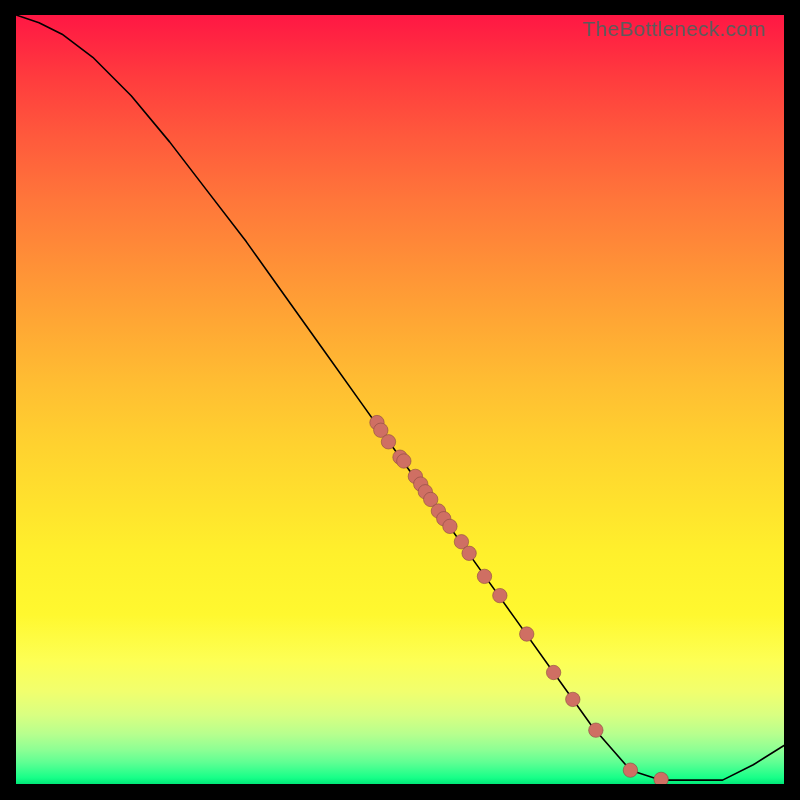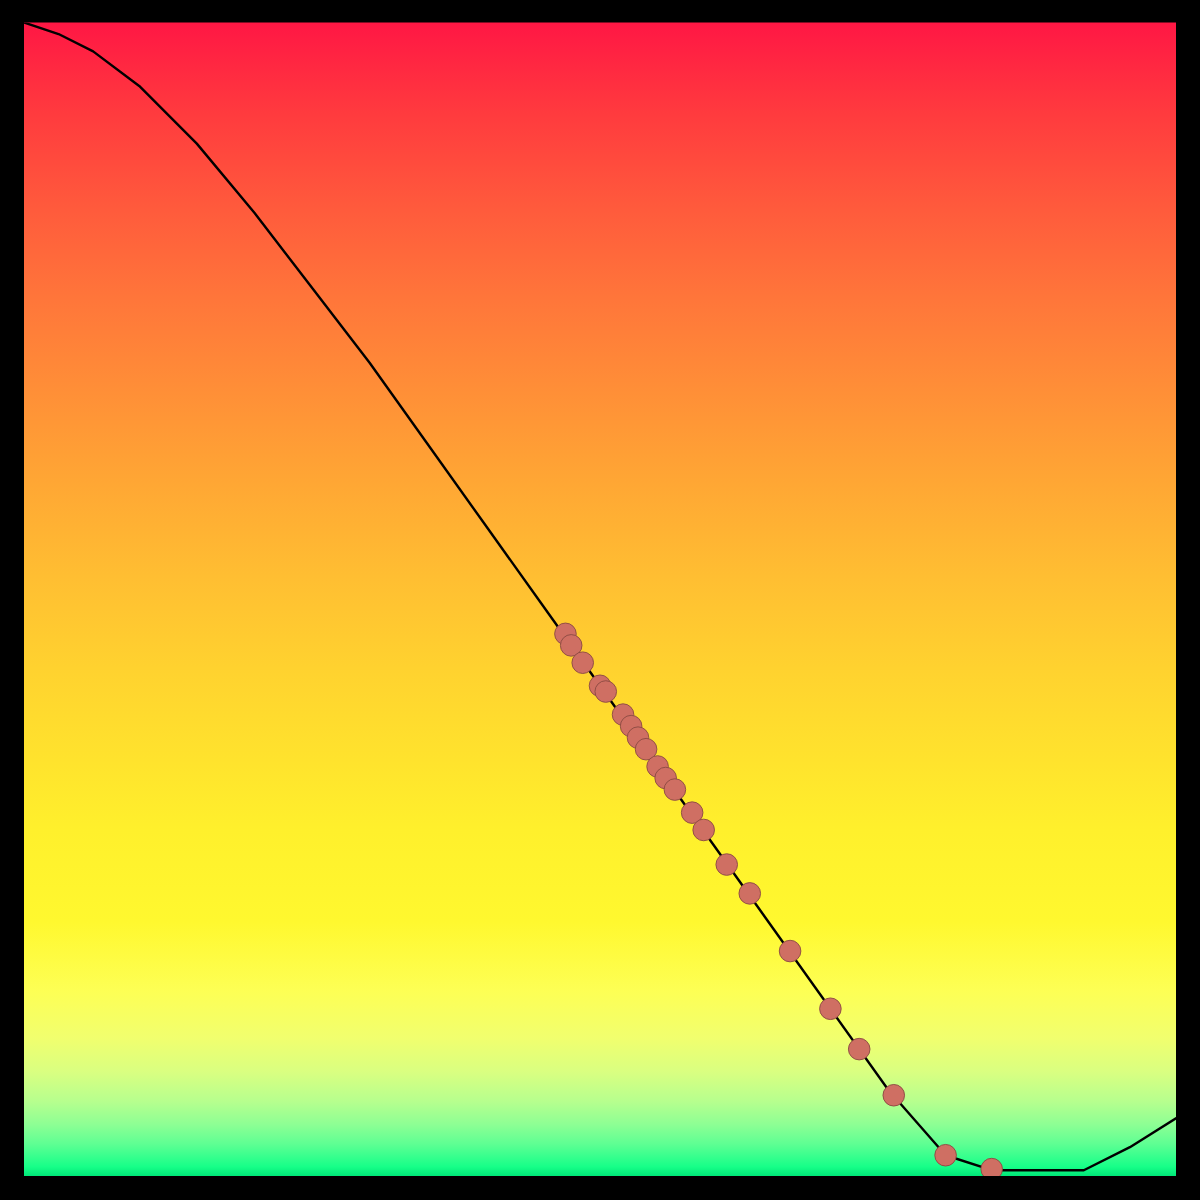--- a/index.html
+++ b/index.html
@@ -74,20 +74,21 @@
     fill: #cf6f63;
     stroke: #8a4a42;
     stroke-width: 0.6;
   }
 </style>
 </head>
 <body>
 
 <div class="frame">
   <div class="plot">
+    <div class="watermark">TheBottleneck.com</div>
     <svg class="overlay" viewBox="0 0 768 769" preserveAspectRatio="none">
       <path id="curve-path" class="curve" d="M0.00 0.00 L23.04 7.69 L46.08 19.23 L76.80 42.30 L115.20 80.75 L153.60 126.88 L192.00 176.87 L230.40 226.86 L268.80 280.69 L307.20 334.52 L345.60 388.35 L384.00 442.18 L422.40 496.00 L460.80 549.84 L499.20 603.66 L537.60 657.50 L576.00 711.33 L614.40 755.16 L645.12 765.15 L675.84 765.15 L706.56 765.15 L737.28 749.77 L768.00 730.55"></path>
       <g id="dots">
           <circle cx="360.96" cy="407.57" r="7.2" class="dot"></circle>
           <circle cx="364.80" cy="415.26" r="7.2" class="dot"></circle>
           <circle cx="372.48" cy="426.80" r="7.2" class="dot"></circle>
           <circle cx="384.00" cy="442.18" r="7.2" class="dot"></circle>
           <circle cx="387.84" cy="446.02" r="7.2" class="dot"></circle>
           <circle cx="399.36" cy="461.40" r="7.2" class="dot"></circle>
           <circle cx="404.74" cy="469.09" r="7.2" class="dot"></circle>

